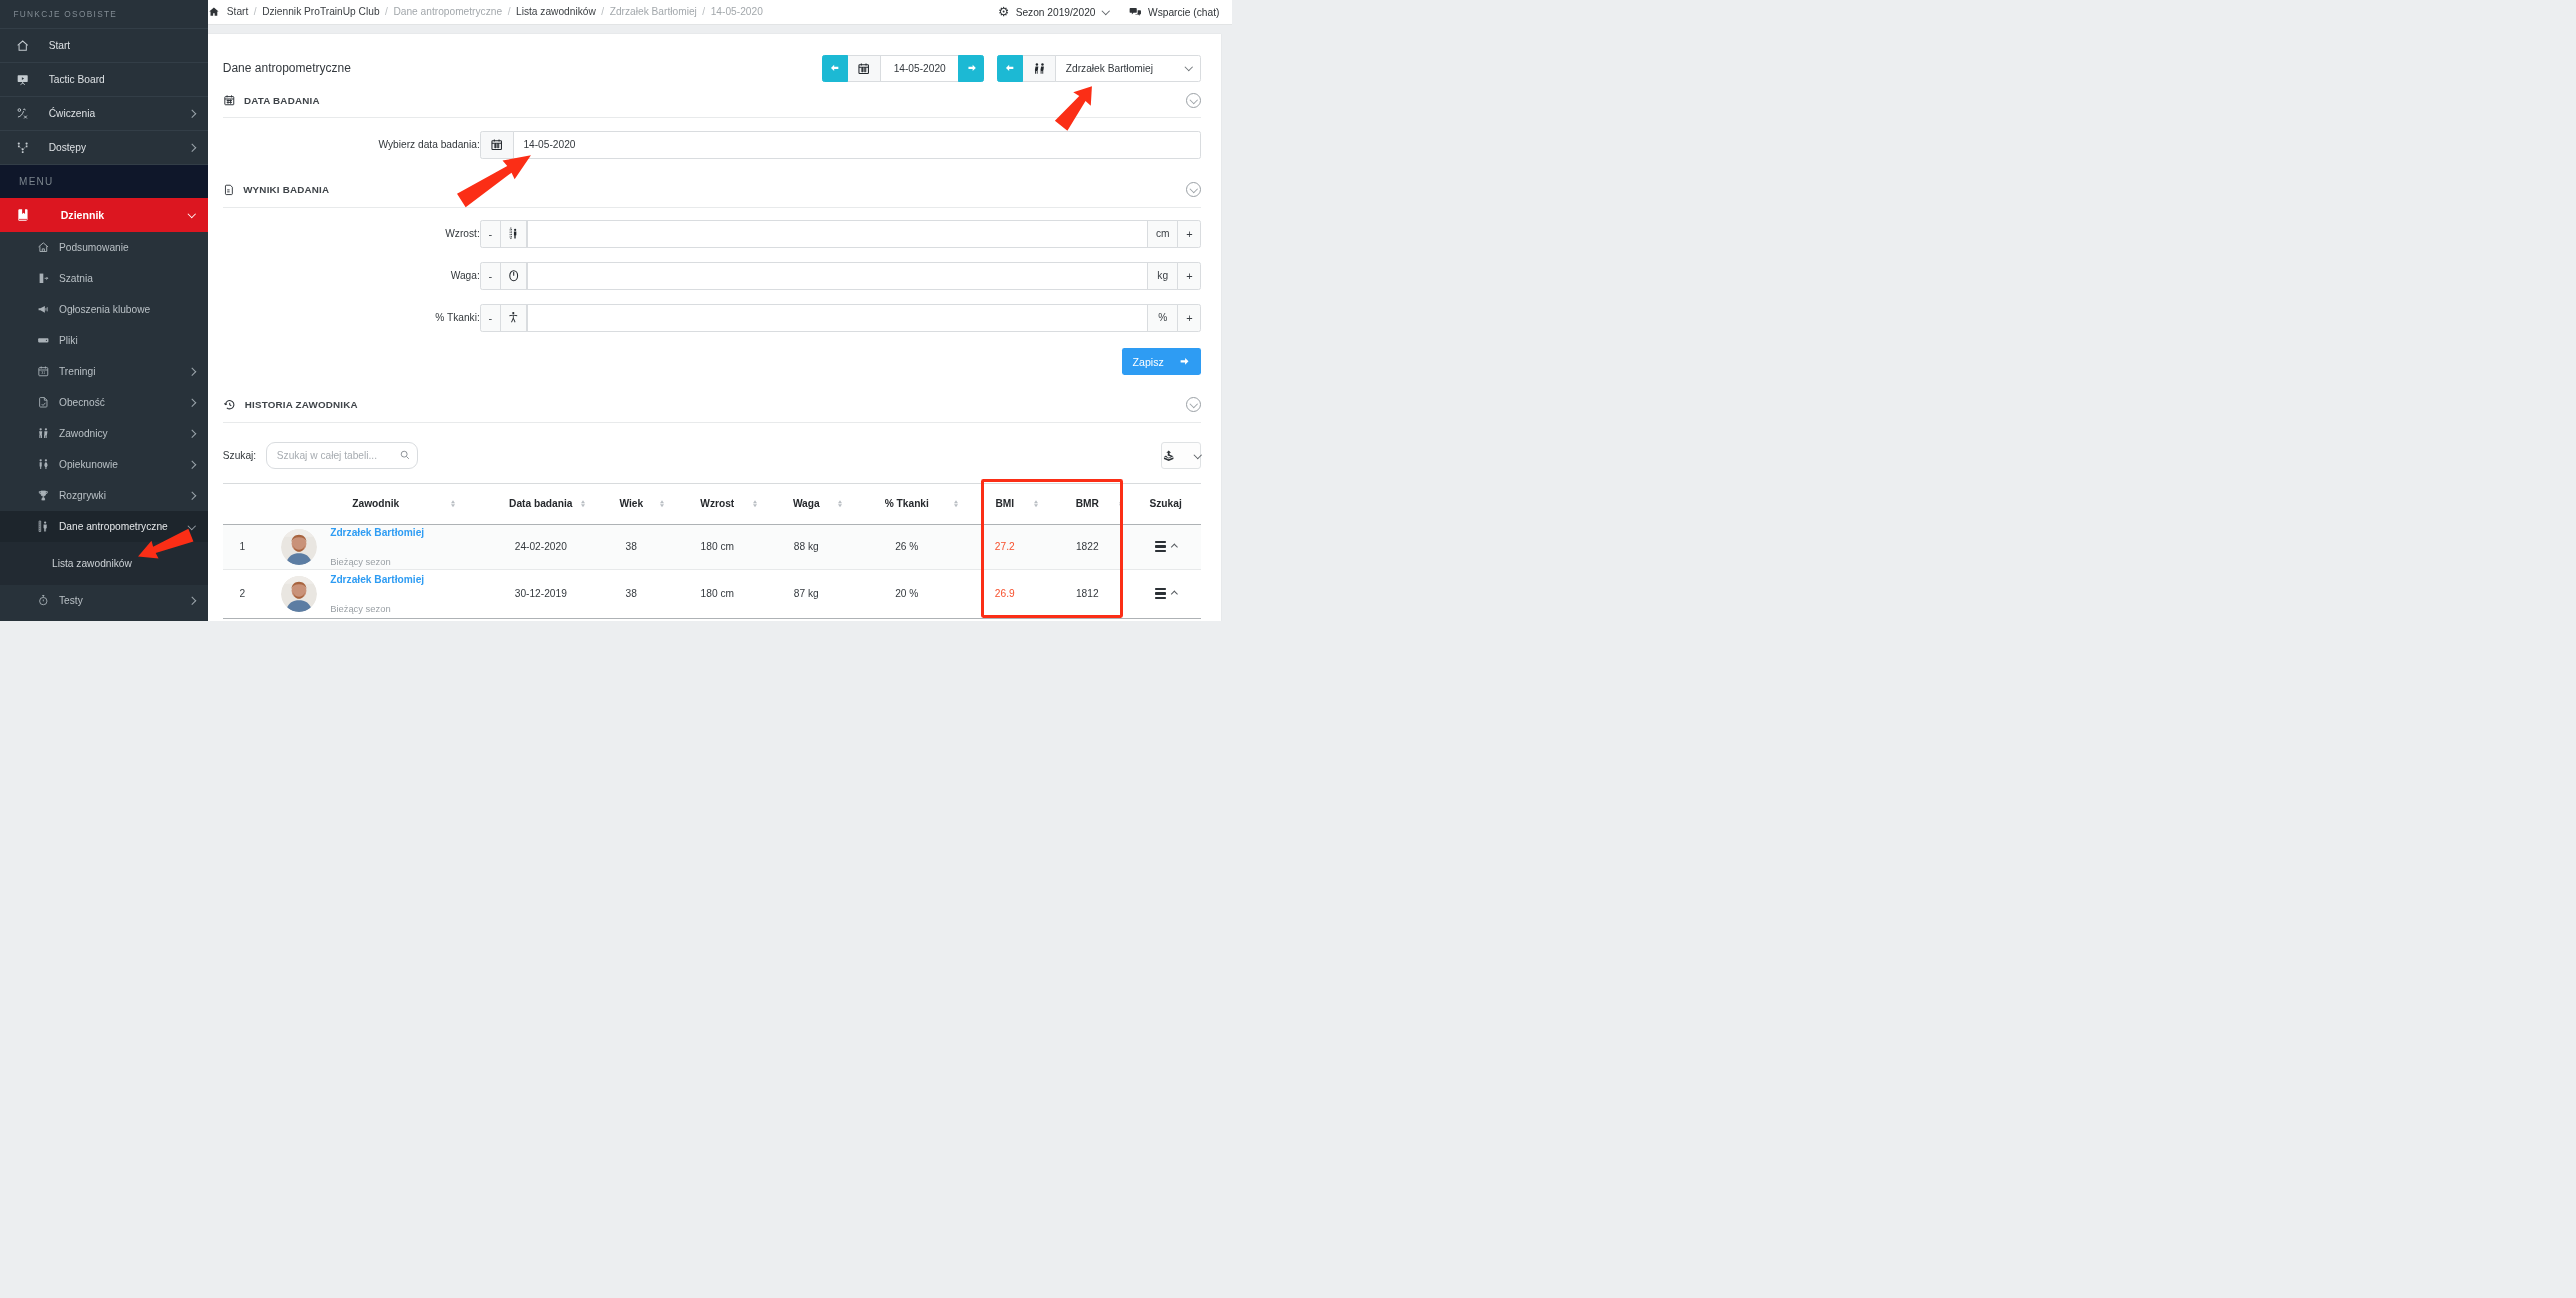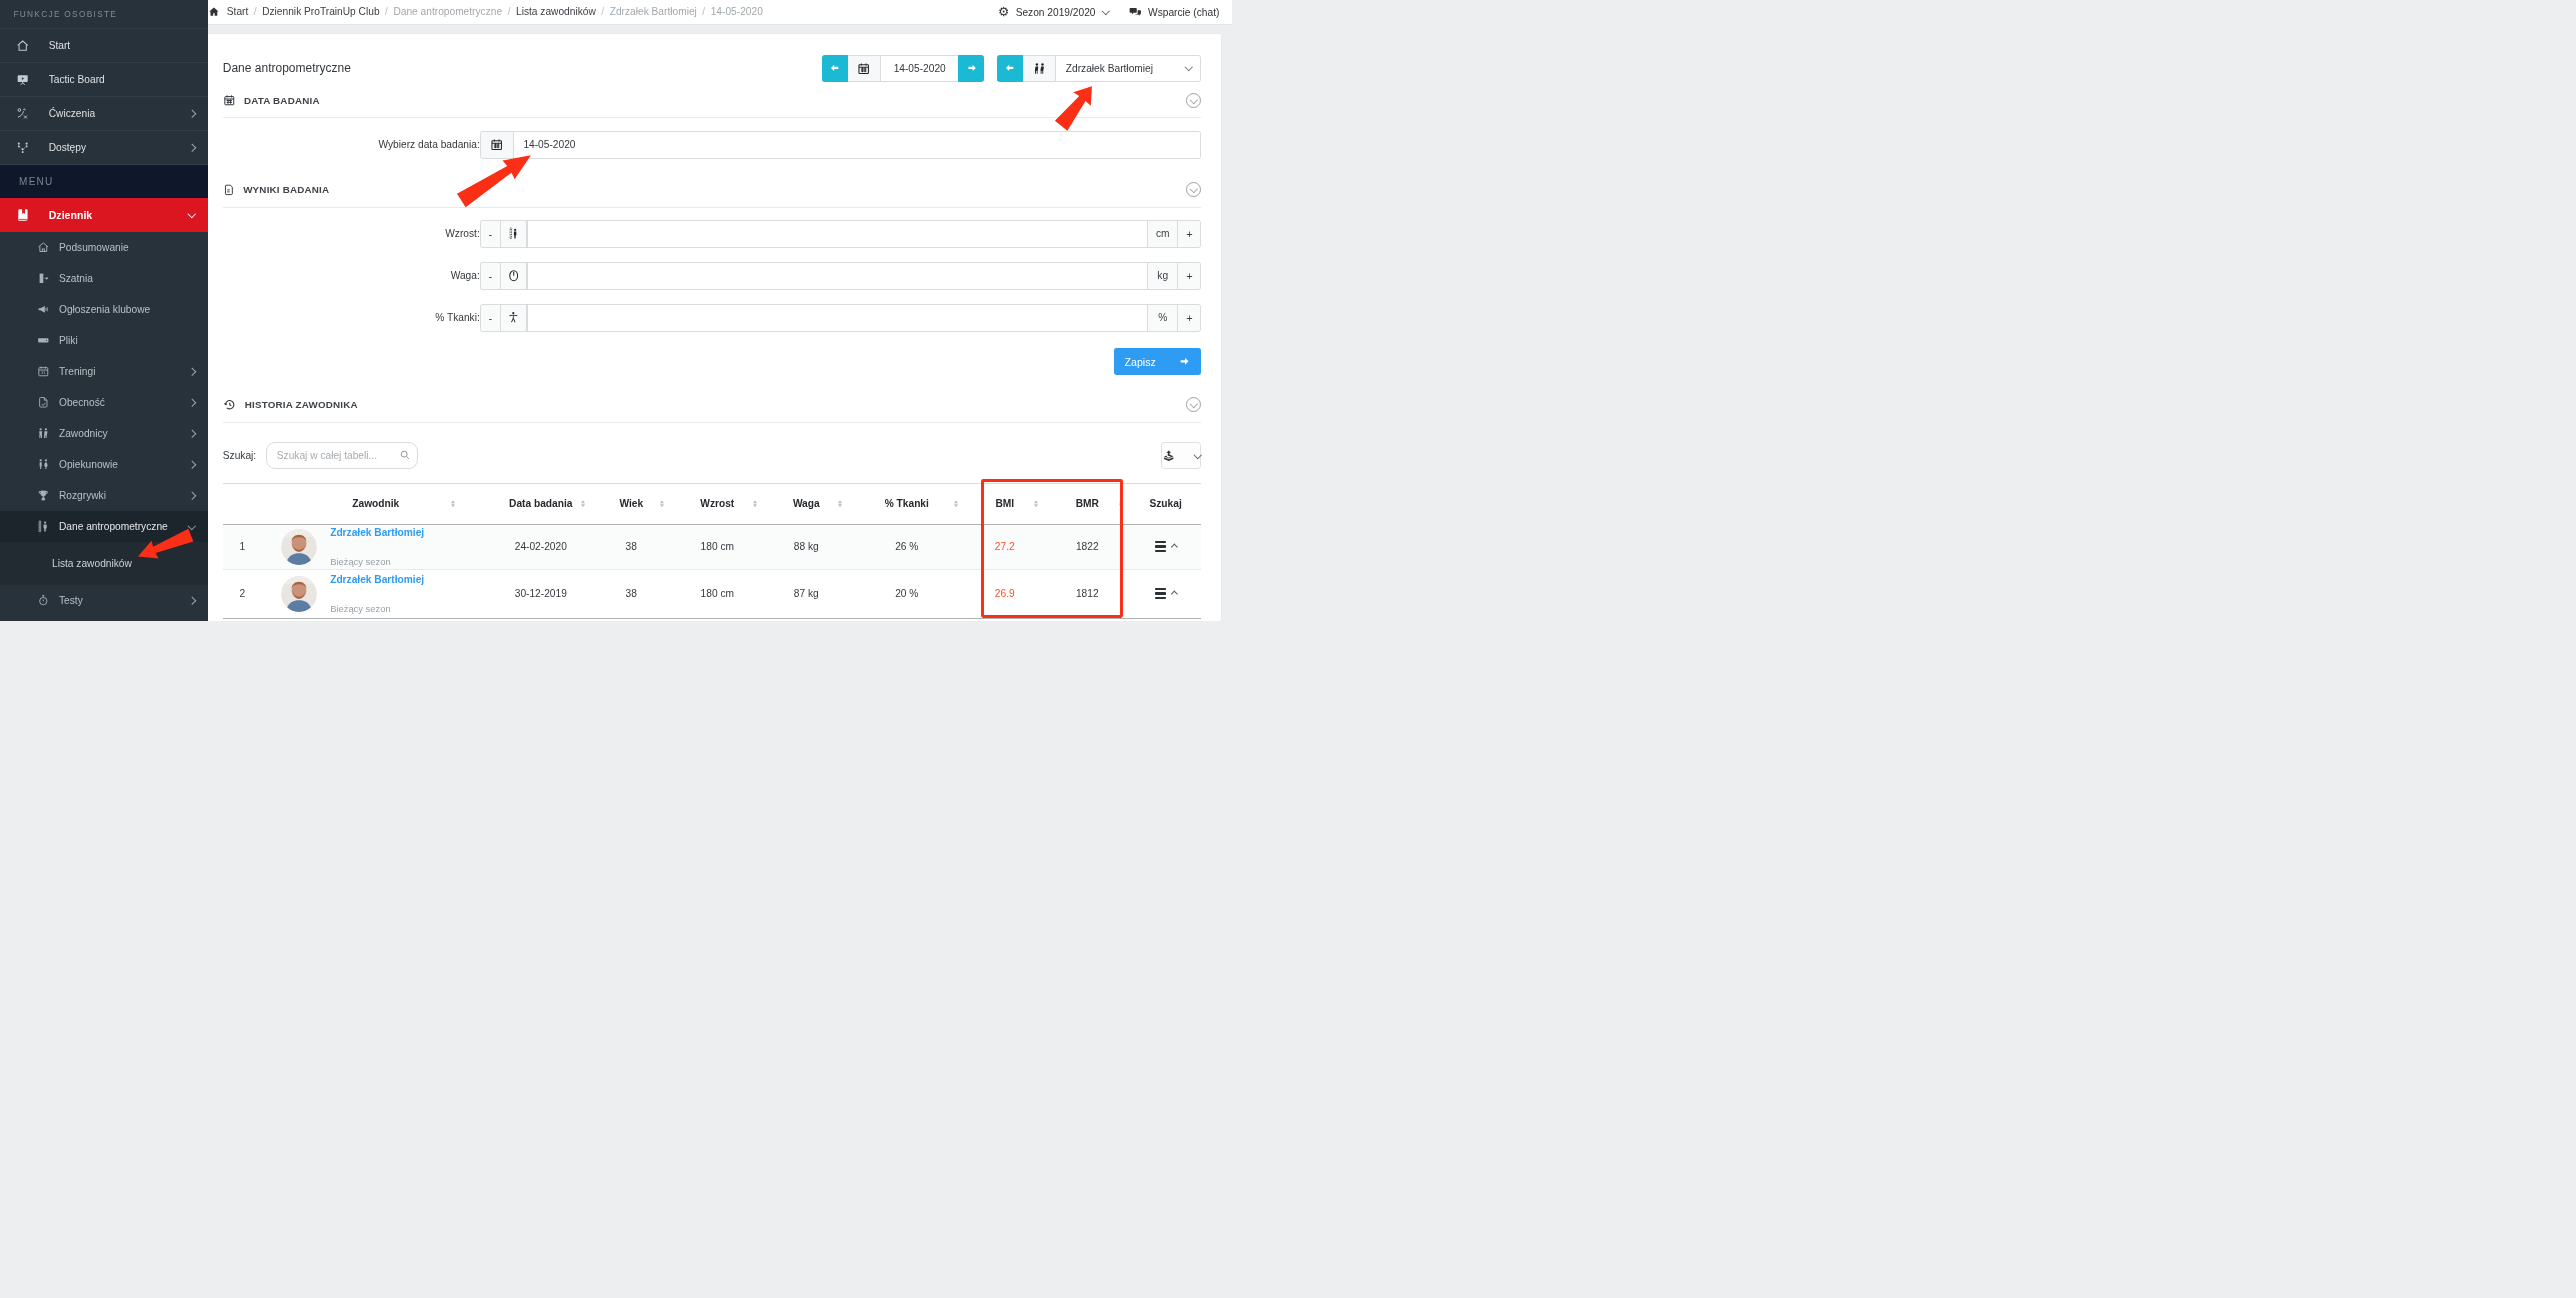--- a/index.html
+++ b/index.html
@@ -6,21 +6,21 @@
   html,body { width:1232px; height:621px; overflow:hidden; }
   body { font-family:"Liberation Sans", sans-serif; font-size:10.2px; color:#2e3338; position:relative; background:#eceef0; }
 
   
   .sidebar { position:absolute; left:0; top:0; width:208px; height:621px; background:#28323a; color:#c9cfd3; z-index:3; }
   .sb-sec { height:28px; display:flex; align-items:center; padding-left:13.4px; font-size:8.3px; letter-spacing:1.3px; color:#828c94; }
   .sb-group-top { border-top:0.8px solid #333e47; }
   .sb-item { height:34px; display:flex; align-items:center; padding:0 14px 0 15.7px; border-bottom:0.8px solid #333e47; font-size:10.2px; color:#dde1e4; cursor:pointer; }
   .sb-item .ic { width:13.4px; height:13.4px; margin-right:19.6px; color:#c4cbd0; flex:none; display:flex; align-items:center; }
   .sb-menuband { height:33px; background:#0f172a; display:flex; align-items:center; padding-left:19px; font-size:10px; letter-spacing:1.3px; color:#7b858d; }
-  .sb-active { height:34px; background:#dc1620; display:flex; align-items:center; padding:0 14px 0 15.7px; color:#fff; font-weight:bold; font-size:10.6px; cursor:pointer; }
+  .sb-active { height:34px; background:#dc1620; display:flex; align-items:center; padding:0 14px 0 15.7px; color:#fff; font-weight:bold; font-size:10.6px; cursor:pointer;gap:12px; }
   .sb-active .ic { width:14px; height:14px; margin-right:19px; color:#fff; flex:none; }
   .sb-sub { height:31px; display:flex; align-items:center; padding:0 14px 0 37px; font-size:10.2px; color:#b9c0c5; cursor:pointer; }
   .sb-sub .ic { width:13.4px; height:13.4px; margin-right:8.6px; color:#a9b1b7; flex:none; display:flex; align-items:center; }
   .sb-sub.expanded { background:#1d252c; color:#e4e7e9; }
   .sb-sub.child { background:#222a32; height:43px; padding-left:52px; color:#ccd1d5; }
   .chev { width:5.5px; height:5.5px; border-right:1.4px solid #9aa3aa; border-bottom:1.4px solid #9aa3aa; transform:rotate(-45deg); margin-left:auto; flex:none; }
   .chev.down { transform:rotate(45deg); margin-top:-2.4px; }
   .chev.white { border-color:#fff; }
 
   
@@ -63,21 +63,21 @@
   .flabel { width:257px; color:#33383c; font-size:10.2px; }
   .fgroup { flex:1; display:flex; height:28px; }
   .fgroup .seg.ibx { width:34px; background:#f7f8f9; color:#2c3136; cursor:pointer; }
   .fgroup .seg.minus { width:21px; background:#f9fafa; font-size:11px; color:#3a3f44; cursor:pointer; }
   .fgroup .seg.fic { width:27.5px; background:#f9fafa; color:#2c3136; }
   .fgroup .seg.inp { flex:1; justify-content:flex-start; padding-left:9.4px; font-size:10.2px; color:#33383d; }
   .fgroup .seg.unit { width:31px; background:#f9fafa; font-size:10.2px; color:#3a3f44; }
   .fgroup .seg.plus { width:24px; background:#f9fafa; font-size:11px; color:#3a3f44; cursor:pointer; }
 
   .save-row { display:flex; justify-content:flex-end; padding:9.4px 0 11px; }
-  .btn-save { height:27px; background:#2e9cf3; color:#fff; border:none; border-radius:2.4px; display:flex; align-items:center; gap:22px; padding:0 11px; font-size:10.6px; font-family:inherit; cursor:pointer; }
+  .btn-save { height:27px; background:#2e9cf3; color:#fff; border:none; border-radius:2.4px; display:flex; align-items:center; gap:14px; padding:0 11px; font-size:10.6px; font-family:inherit; cursor:pointer; }
 
   .search-row { display:flex; align-items:center; margin-top:12.6px; height:41px; }
   .search-lab { margin-right:10.2px; color:#33383c; }
   .search-box { position:relative; width:152px; }
   .search-box input { width:152px; height:27px; border:0.8px solid #d9dcdf; border-radius:9px; padding:0 25px 0 9.4px; font-family:inherit; font-size:10.2px; color:#555; outline:none; }
   .search-box input::placeholder { color:#a7acb1; }
   .search-ic { position:absolute; right:7.9px; top:7px; color:#8d9297; }
   .export-btn { margin-left:auto; width:40px; height:27px; border:0.8px solid #dfe2e4; border-radius:3.1px; background:#fdfdfd; display:flex; align-items:center; justify-content:center; gap:3.9px; cursor:pointer; color:#2c3136; }
 
   .table-wrap { position:relative; margin-top:6.3px; }

